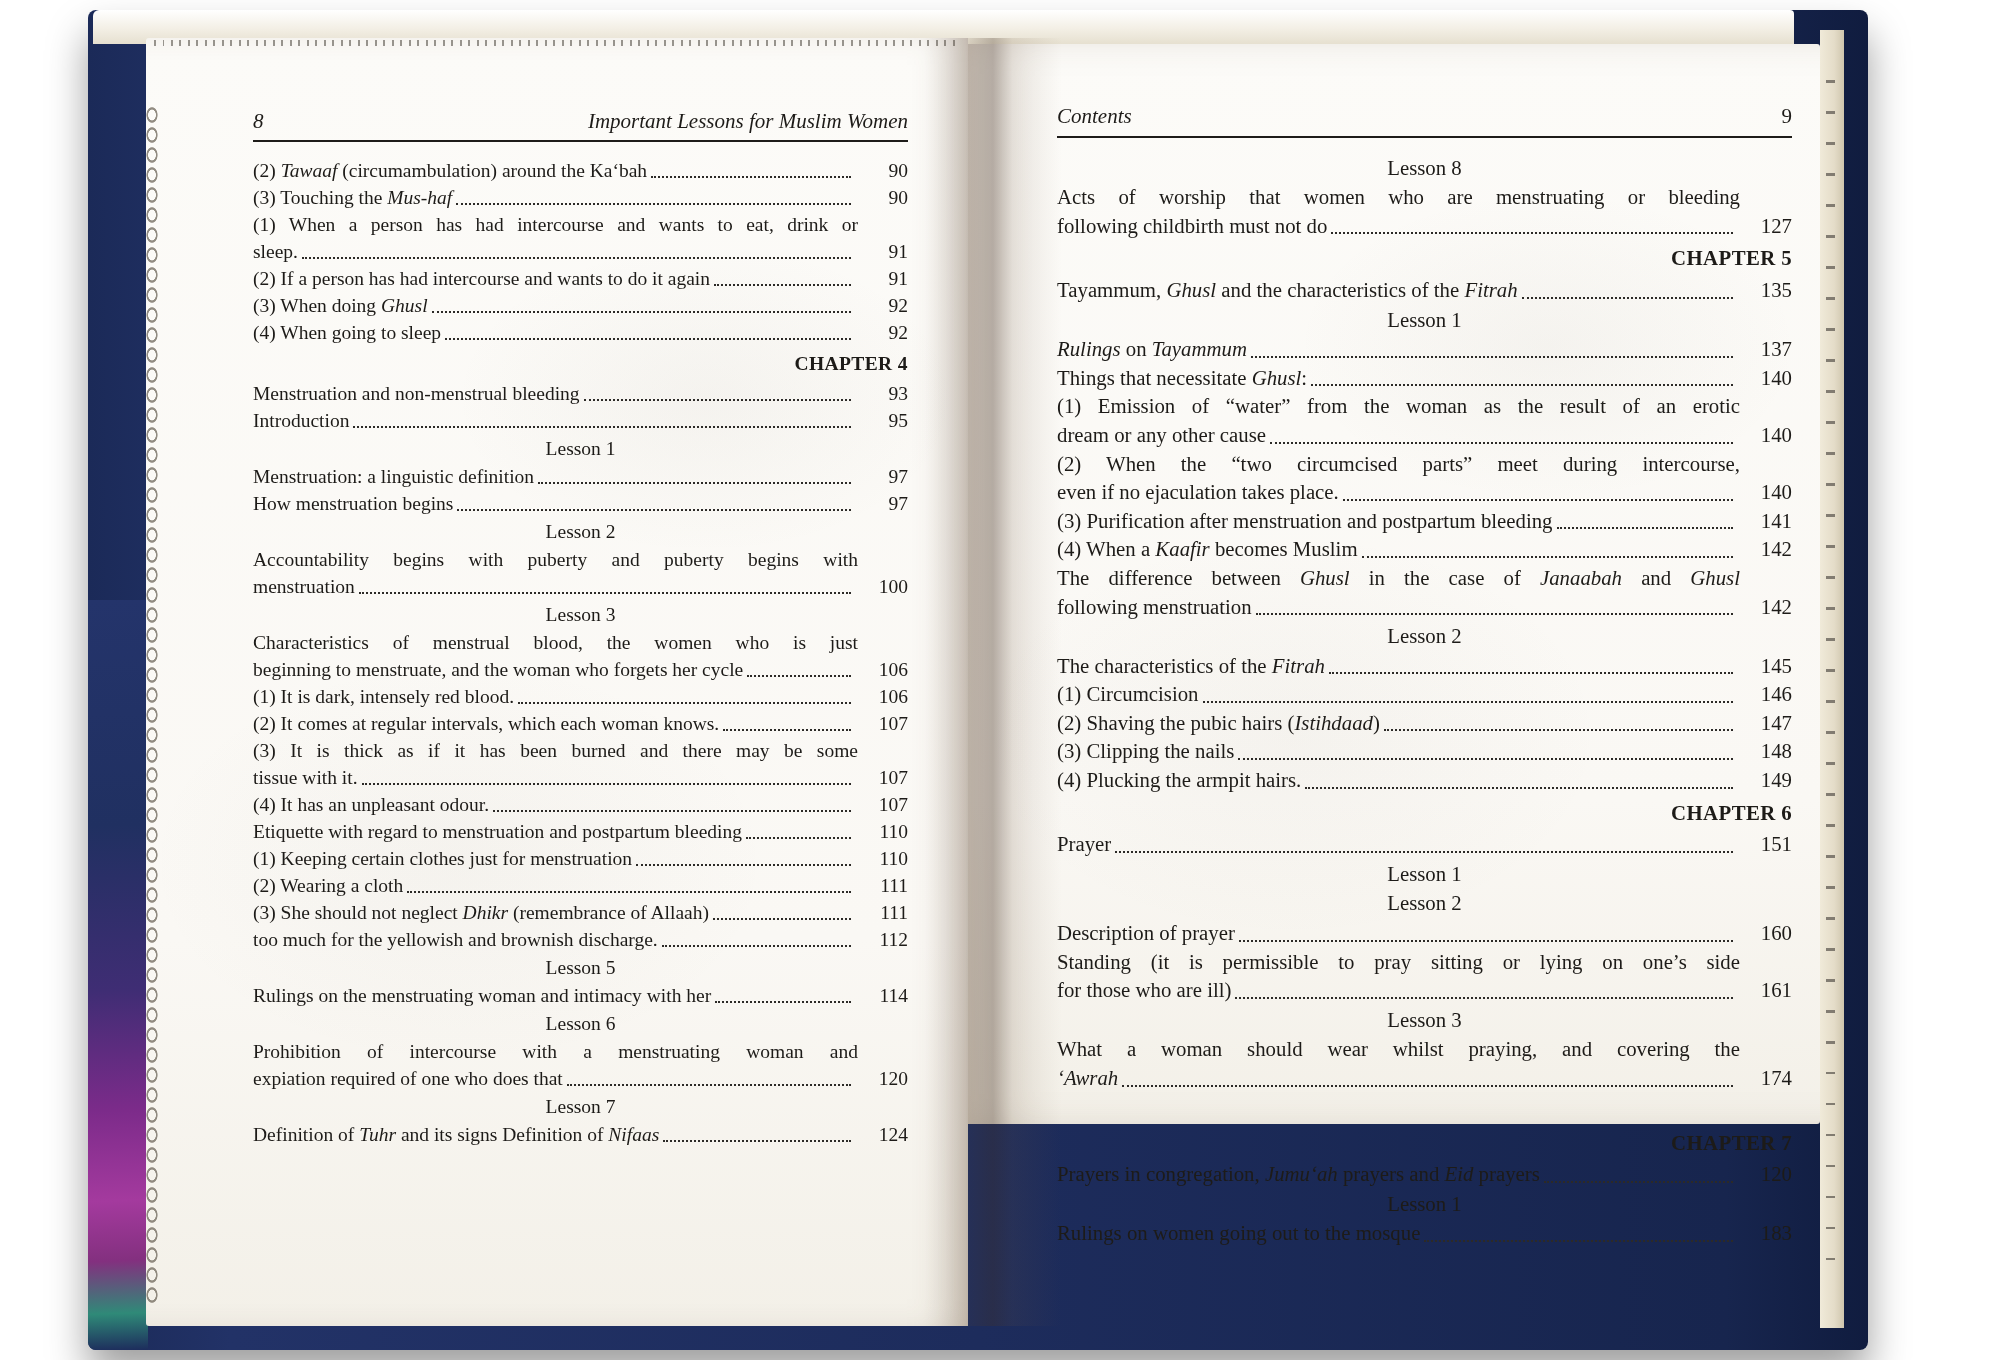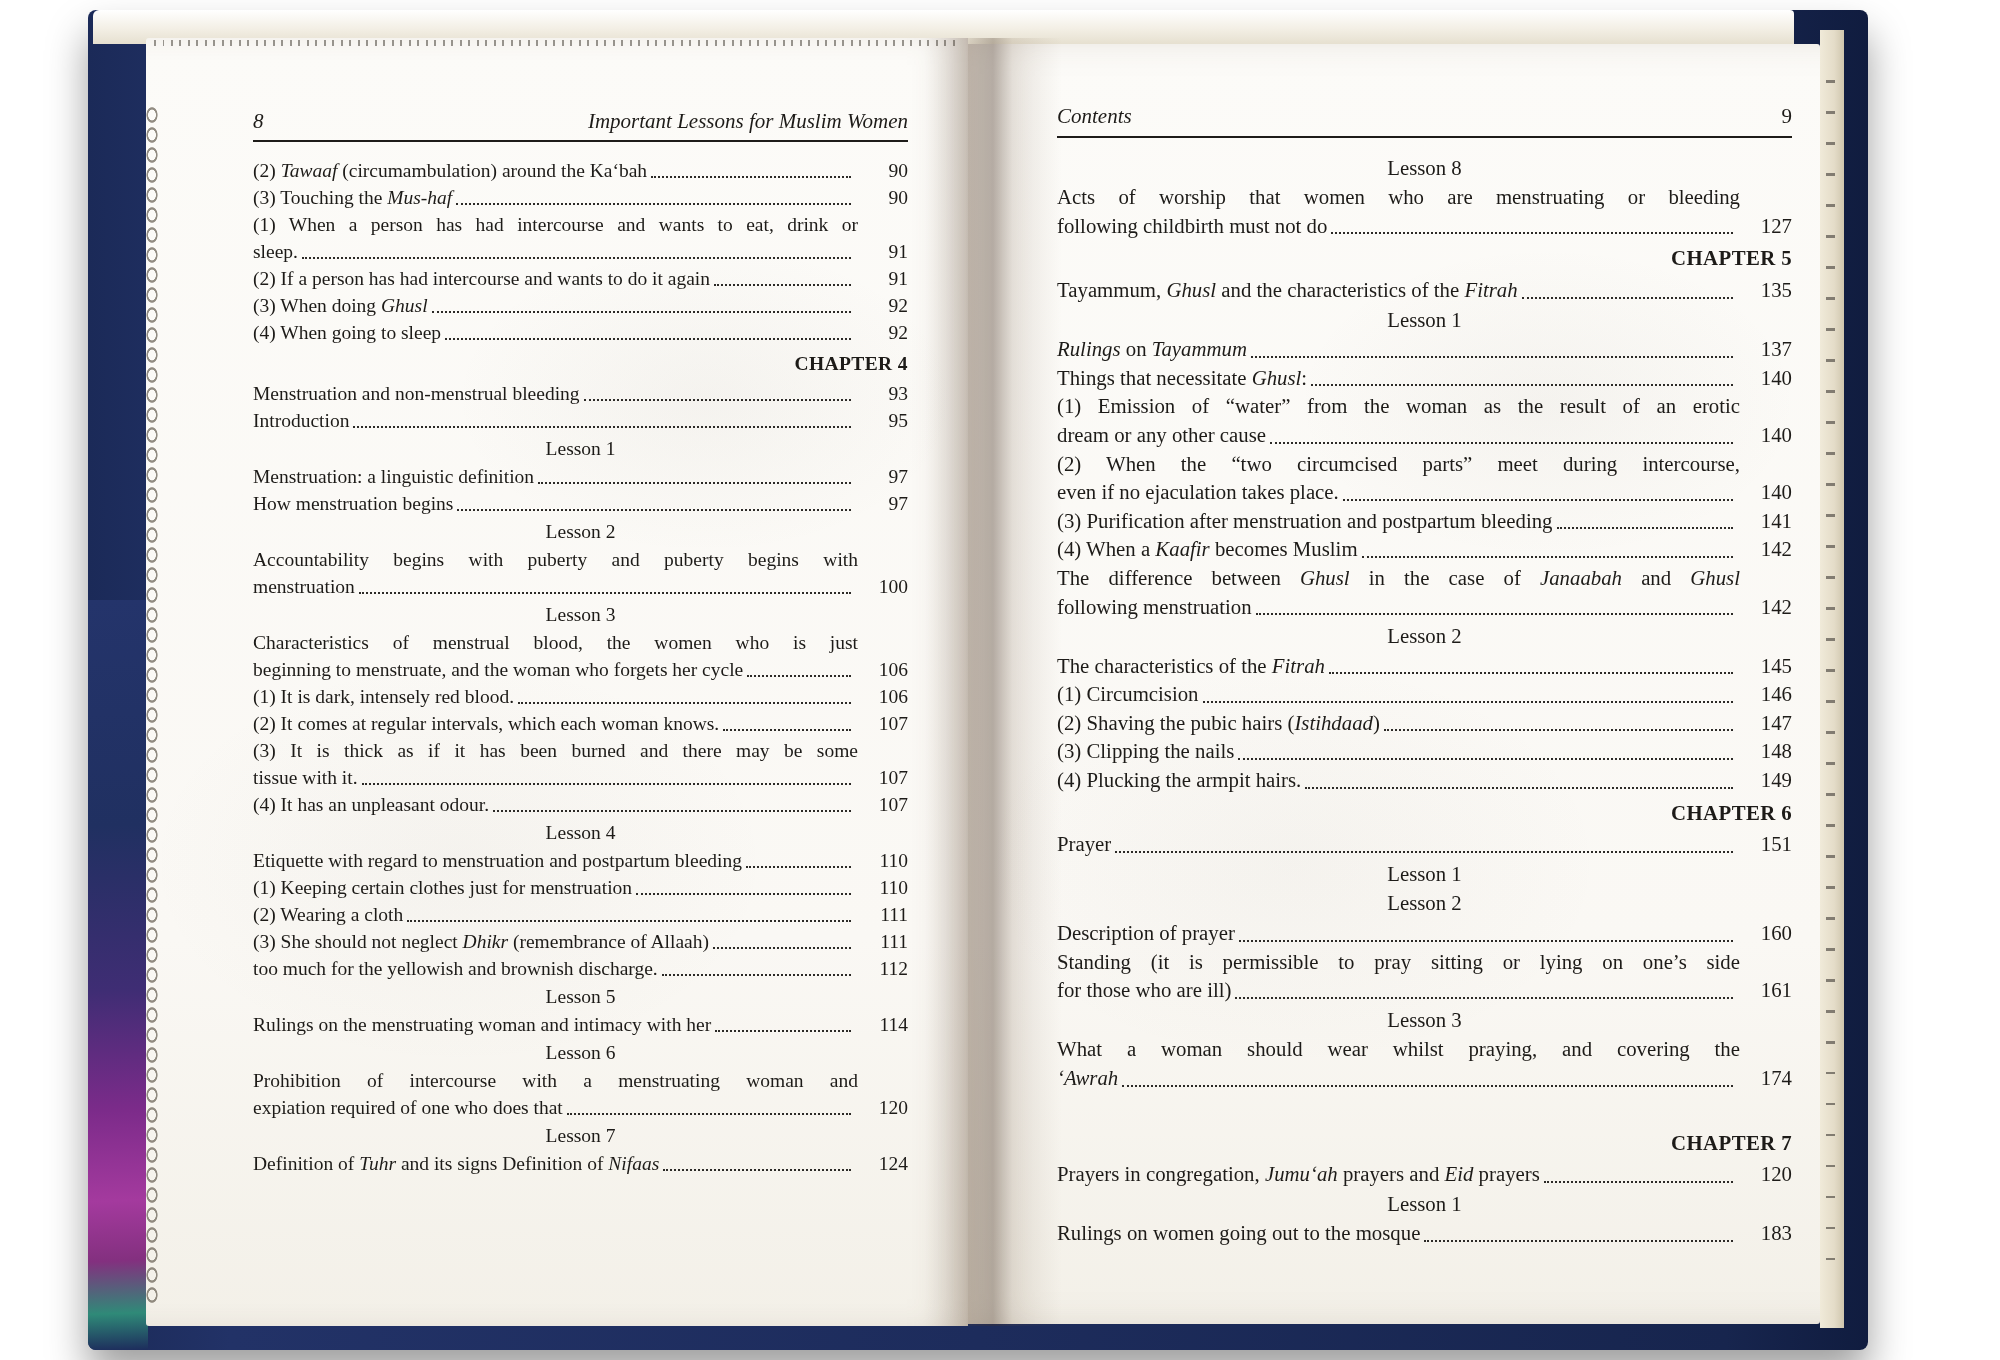--- a/index.html
+++ b/index.html
@@ -21,21 +21,21 @@
          background:linear-gradient(90deg,#f0ead9 0%,#e4dcc8 60%,#cfc6ae 100%);}
 
   
   .page{position:absolute;z-index:2;
         background:
           radial-gradient(420px 260px at 68% 28%,rgba(120,110,90,.05),transparent 60%),
           radial-gradient(520px 340px at 38% 64%,rgba(120,110,90,.045),transparent 60%),
           linear-gradient(180deg,#fcfbf8 0%,#faf8f4 70%,#f3f0e8 100%);}
   .page-left{left:58px;top:28px;width:822px;height:1288px;border-radius:3px 0 0 3px;
         box-shadow:inset -34px 0 46px -28px rgba(95,72,50,.45);}
-  .page-right{left:880px;top:34px;width:852px;height:1280px;border-radius:0 3px 3px 0;
+  .page-right{left:880px;top:34px;width:852px;height:1080px;border-radius:0 3px 3px 0;
         box-shadow:inset 40px 0 52px -30px rgba(95,72,50,.5);}
 
   
   .stitches{position:absolute;left:56px;top:95px;bottom:46px;width:17px;z-index:3;opacity:.75;
         background-image:radial-gradient(5px 7px at 8px 10px,rgba(0,0,0,0) 3.6px,#6e675b 4.1px,#6e675b 5.2px,rgba(0,0,0,0) 5.9px);
         background-size:17px 20px;background-repeat:repeat-y;}
   .ticks-top{position:absolute;left:66px;top:30px;width:806px;height:6px;z-index:3;opacity:.6;
         background:repeating-linear-gradient(90deg,#57524a 0 1.6px,transparent 1.6px 8.5px);}
   .ticks-right{position:absolute;left:1738px;width:9px;top:70px;bottom:80px;z-index:3;opacity:.7;
         background:repeating-linear-gradient(180deg,#56514a 0 2.5px,transparent 2.5px 31px);}
@@ -196,21 +196,20 @@
                 <span class="num">107</span>
               </div>
             </div>
             <div class="entry">
               <div class="ll">
                 <span class="t"><span>(4) It has an unpleasant odour.</span></span>
                 <span class="dots"></span>
                 <span class="num">107</span>
               </div>
             </div>
-            <div class="lesson"><span>Lesson 4</span></div>
             <div class="entry">
               <div class="ll">
                 <span class="t"><span>Etiquette with regard to menstruation and postpartum bleeding</span></span>
                 <span class="dots"></span>
                 <span class="num">110</span>
               </div>
             </div>
             <div class="entry">
               <div class="ll">
                 <span class="t"><span>(1) Keeping certain clothes just for menstruation</span></span>

